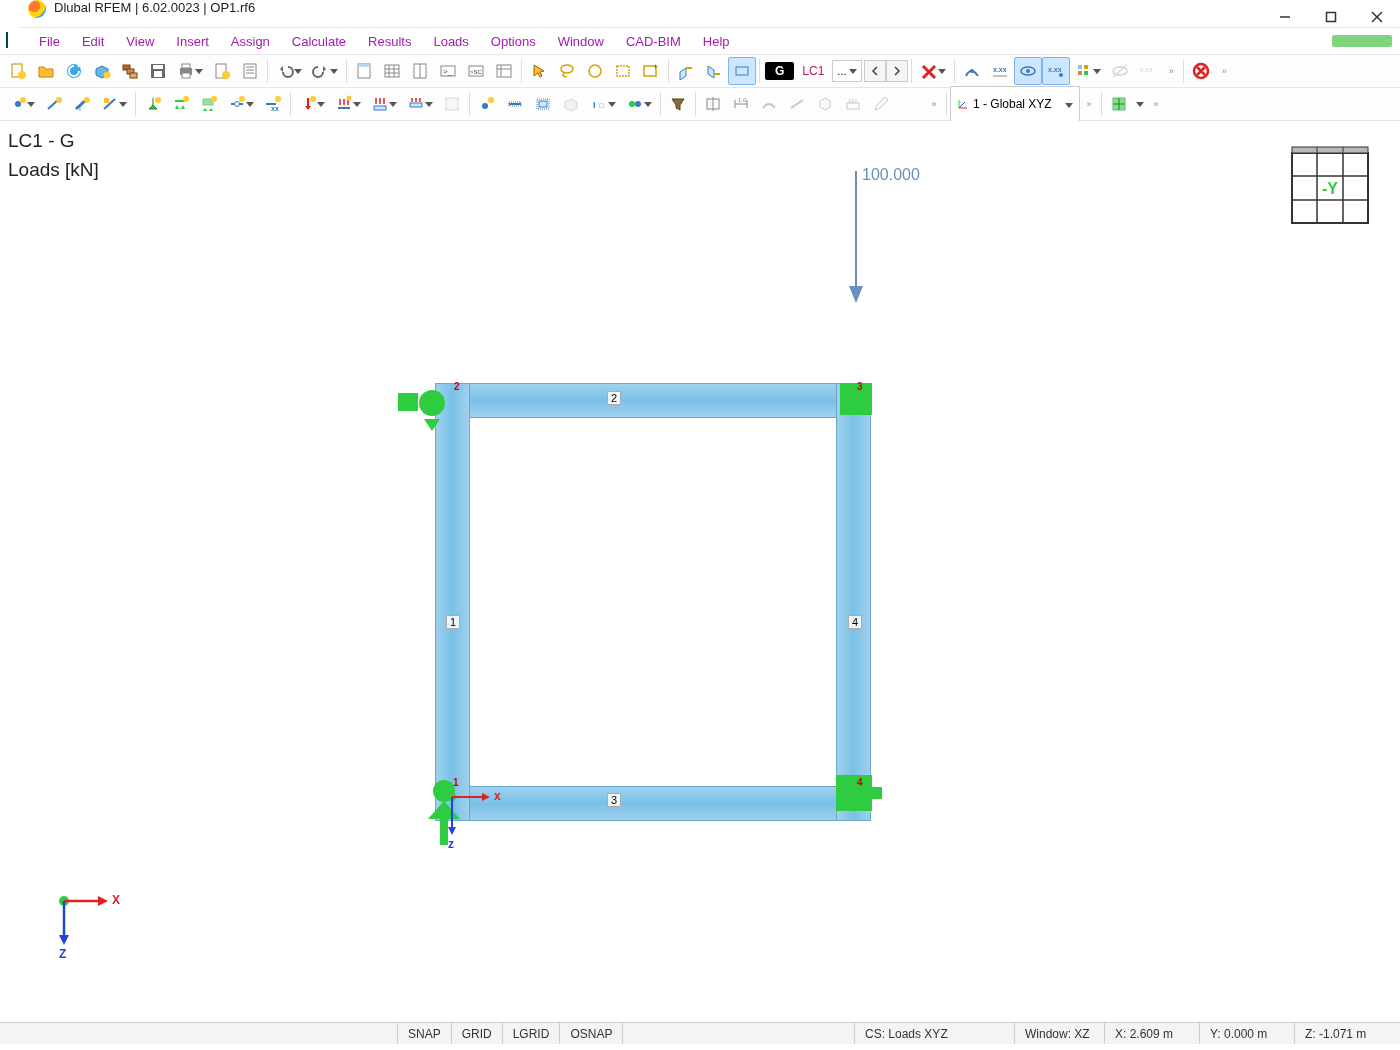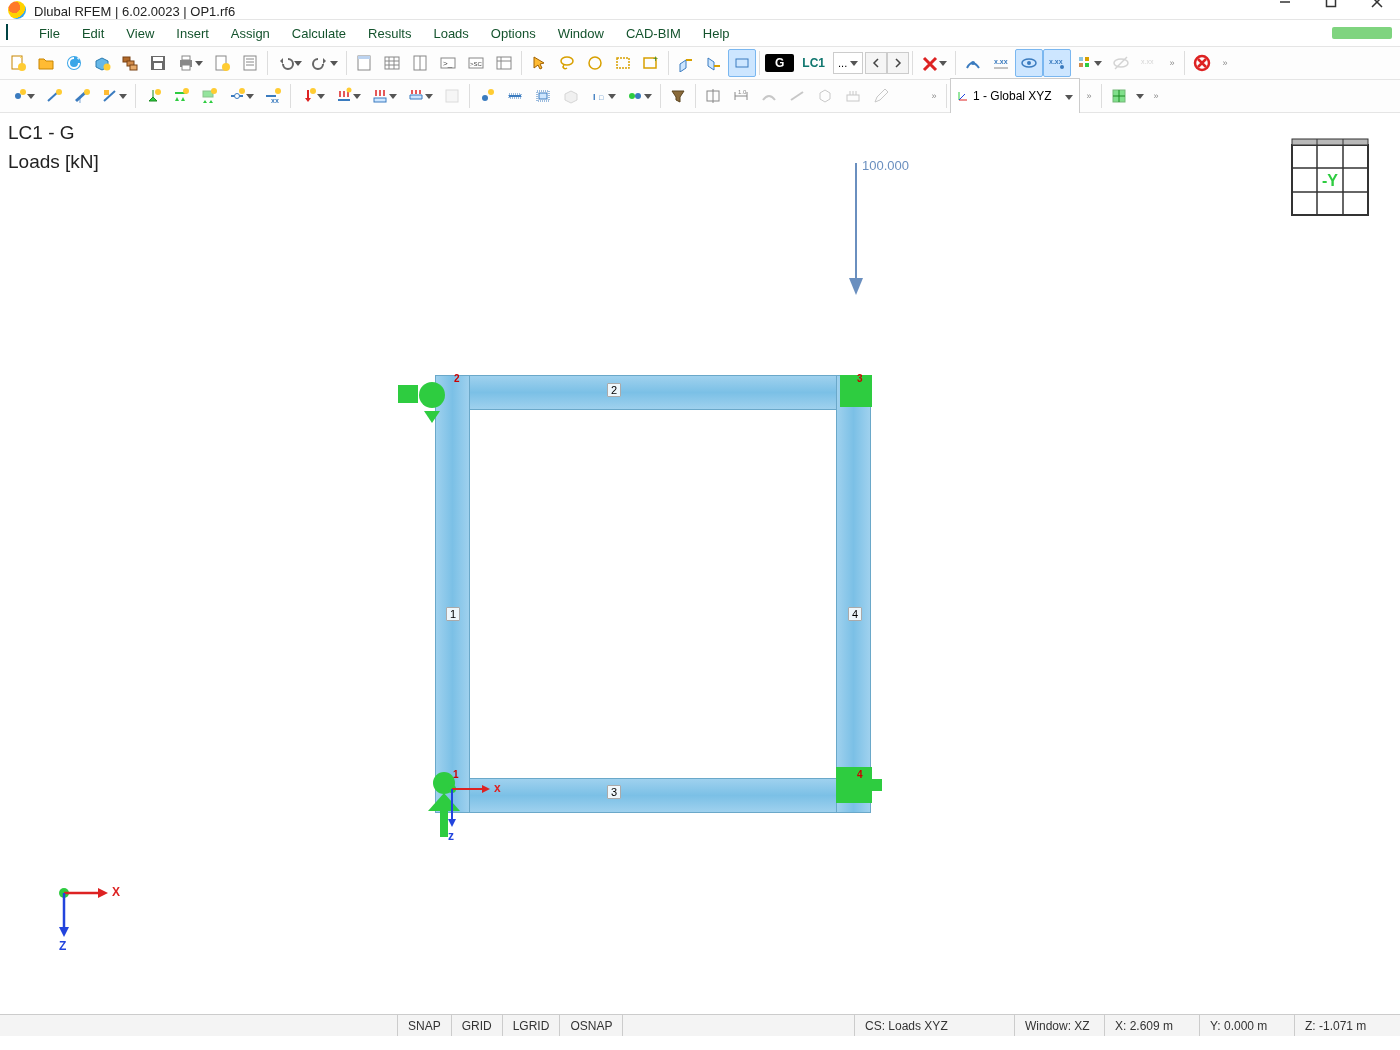--- a/index.html
+++ b/index.html
@@ -1,46 +1,46 @@
 <!DOCTYPE html>
 <html><head>
 <meta charset="utf-8">
 <style>
   * { box-sizing: border-box; margin: 0; padding: 0; }
   html, body { width: 1400px; height: 1050px; font-family: "Segoe UI", Tahoma, sans-serif; font-size: 12px; background: #fff; overflow: hidden; }
 
   
-  .titlebar { display: flex; align-items: flex-end; height: 20px; background: #fff; border-bottom: 1px solid #e5e5e5; }
+  .titlebar { display: flex; align-items: flex-start; height: 28px; background: #fff; border-bottom: 1px solid #e5e5e5; margin-left: 20px; }
   .titlebar .app-icon { width: 18px; height: 18px; margin: 0 8px; background:
     radial-gradient(circle at 35% 35%, #ff7a2a 0 35%, #ffd200 36% 65%, #3aa6e8 66% 100%);
     border-radius: 50%; }
   .titlebar .title { font-size: 13px; color: #222; }
   .titlebar .spacer { flex: 1; }
   .titlebar .winbtn { width: 46px; height: 34px; display:flex; align-items:center; justify-content:center; color:#333; }
   .titlebar .winbtn svg { width: 12px; height: 12px; stroke: #333; }
 
   
   .menubar { display: flex; align-items: center; height: 27px; background: #fff; border-bottom: 1px solid #e5e5e5; }
   .menubar .logo { width: 16px; height: 16px; margin: 0 6px; display:inline-block; }
   .menubar .logo-inner { width:14px; height:12px; background: linear-gradient(90deg,#0a57a6 0 50%, #ff8a00 50% 100%); border:1px solid #044; }
-  .menubar .item { padding: 4px 11px; font-size: 13px; color: #14532d; }
+  .menubar .item { padding: 4px 11px; font-size: 13px; color: #a21caf; }
   .menubar .right-spacer { flex:1; }
   .menubar .progress { width: 60px; height: 12px; background: #7fd47f; border-radius:2px; margin-right:8px; }
 
   
   .toolbar { display:flex; align-items:center; height: 33px; background:#fdfdfd; border-bottom:1px solid #e5e5e5; padding:0 4px; gap:0px; }
   .tb-sep { width:1px; height:24px; background:#ddd; margin:0 3px; }
   .tb-btn { width:28px; height:28px; display:flex; align-items:center; justify-content:center; border:1px solid transparent; border-radius:2px; }
   .tb-btn-drop { width: 36px; display:flex; }
   .tb-btn-drop .caret { width:8px; display:flex; align-items:center; justify-content:center; }
   .tb-btn-active { background:#cde6ff; border-color:#7ab7f0; }
   .tb-btn svg { width:18px; height:18px; }
   .tb-overflow { width:18px; height:28px; display:flex; align-items:center; justify-content:center; font-size:9px; color:#888; }
   .tb-text-badge { padding:2px 10px; background:#000; color:#fff; font-weight:bold; font-size:12px; border-radius:2px; margin:0 2px; }
-  .tb-lc-label { padding:2px 6px; font-size:12px; color:#0f766e;font-weight:bold; }
+  .tb-lc-label { padding:2px 6px; font-size:12px; color:#be185d; }
   .tb-dropdown { width: 30px; height:22px; border:1px solid #ccc; display:flex; align-items:center; justify-content:space-between; padding:0 4px; font-size:11px; background:#fff; margin:0 2px; }
   .tb-arrow { width:22px; height:22px; display:flex; align-items:center; justify-content:center; border:1px solid #ccc; background:#f5f5f5; }
   .coord-select { width:130px; height:36px; border:1px solid #ccc; display:flex; align-items:center; padding:0 6px; background:#fff; gap:4px; }
   .coord-select .caret { margin-left:auto; }
 
   
   .workspace { position: relative; width: 100%; height: calc(1050px - 34px - 27px - 33px - 33px - 22px); background:#fff; }
   .corner-info { position:absolute; left:8px; top:6px; font-size:19px; color:#222; line-height:1.5; }
 
   
@@ -598,21 +598,21 @@
     <div>LC1 - G</div>
     <div>Loads [kN]</div>
   </div>
 
   <div class="load-arrow" style="left:842px; top:50px;">
     <svg width="28" height="140" viewBox="0 0 28 140">
       <line x1="14" y1="0" x2="14" y2="118" stroke="#6a8fbf" stroke-width="2"></line>
       <path d="M14 132 L7 115 L21 115 Z" fill="#6a8fbf"></path>
     </svg>
   </div>
-  <div style="position:absolute; left:862px; top:45px; font-size:13px; color:#6a8fbf;">100.000</div>
+  <div style="position:absolute; left:862px; top:45px; font-size:16px; color:#6a8fbf;">100.000</div>
 
   <div class="frame">
 
     <div class="beam" style="left:435px; top:262px; width:436px; height:35px;"></div>
     <div class="beam" style="left:435px; top:665px; width:436px; height:35px;"></div>
 
     <div class="beam beam-v" style="left:435px; top:262px; width:35px; height:438px;"></div>
     <div class="beam beam-v" style="left:836px; top:262px; width:35px; height:438px;"></div>
   </div>
 

